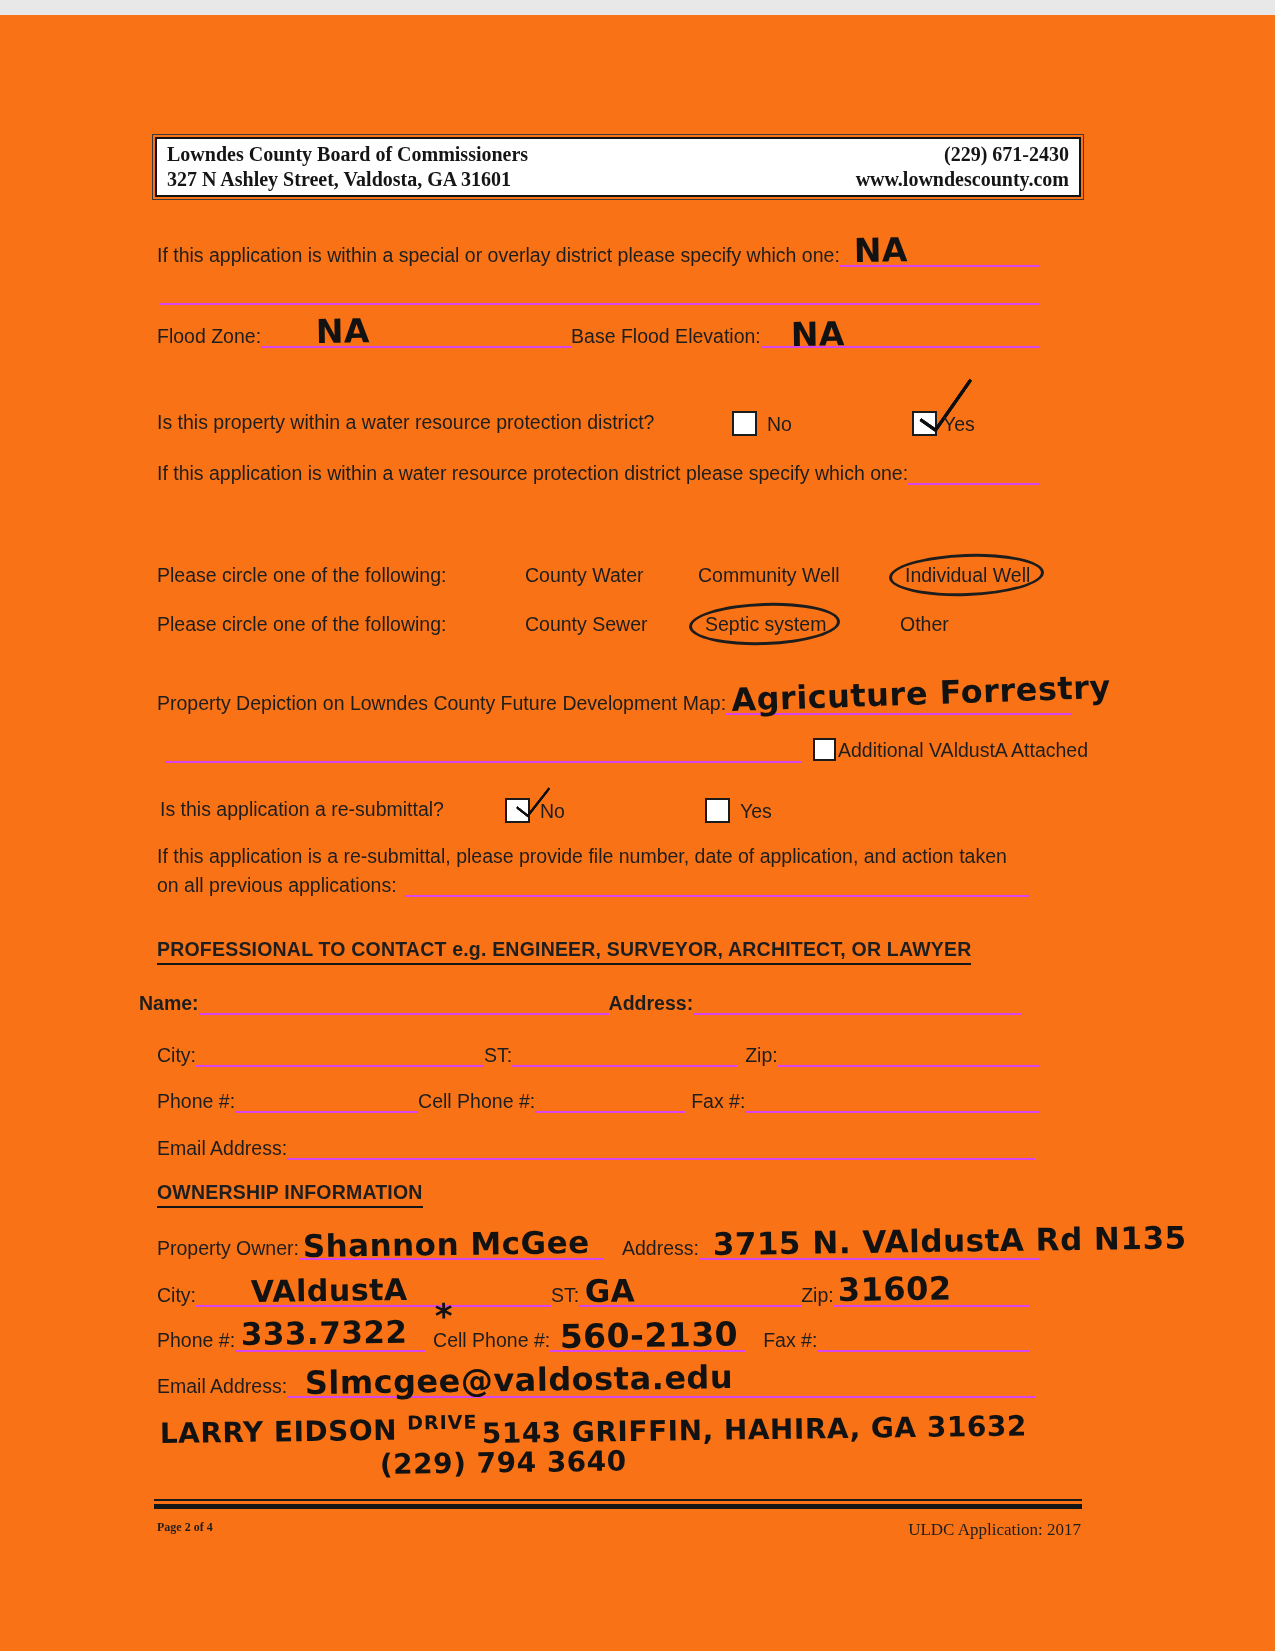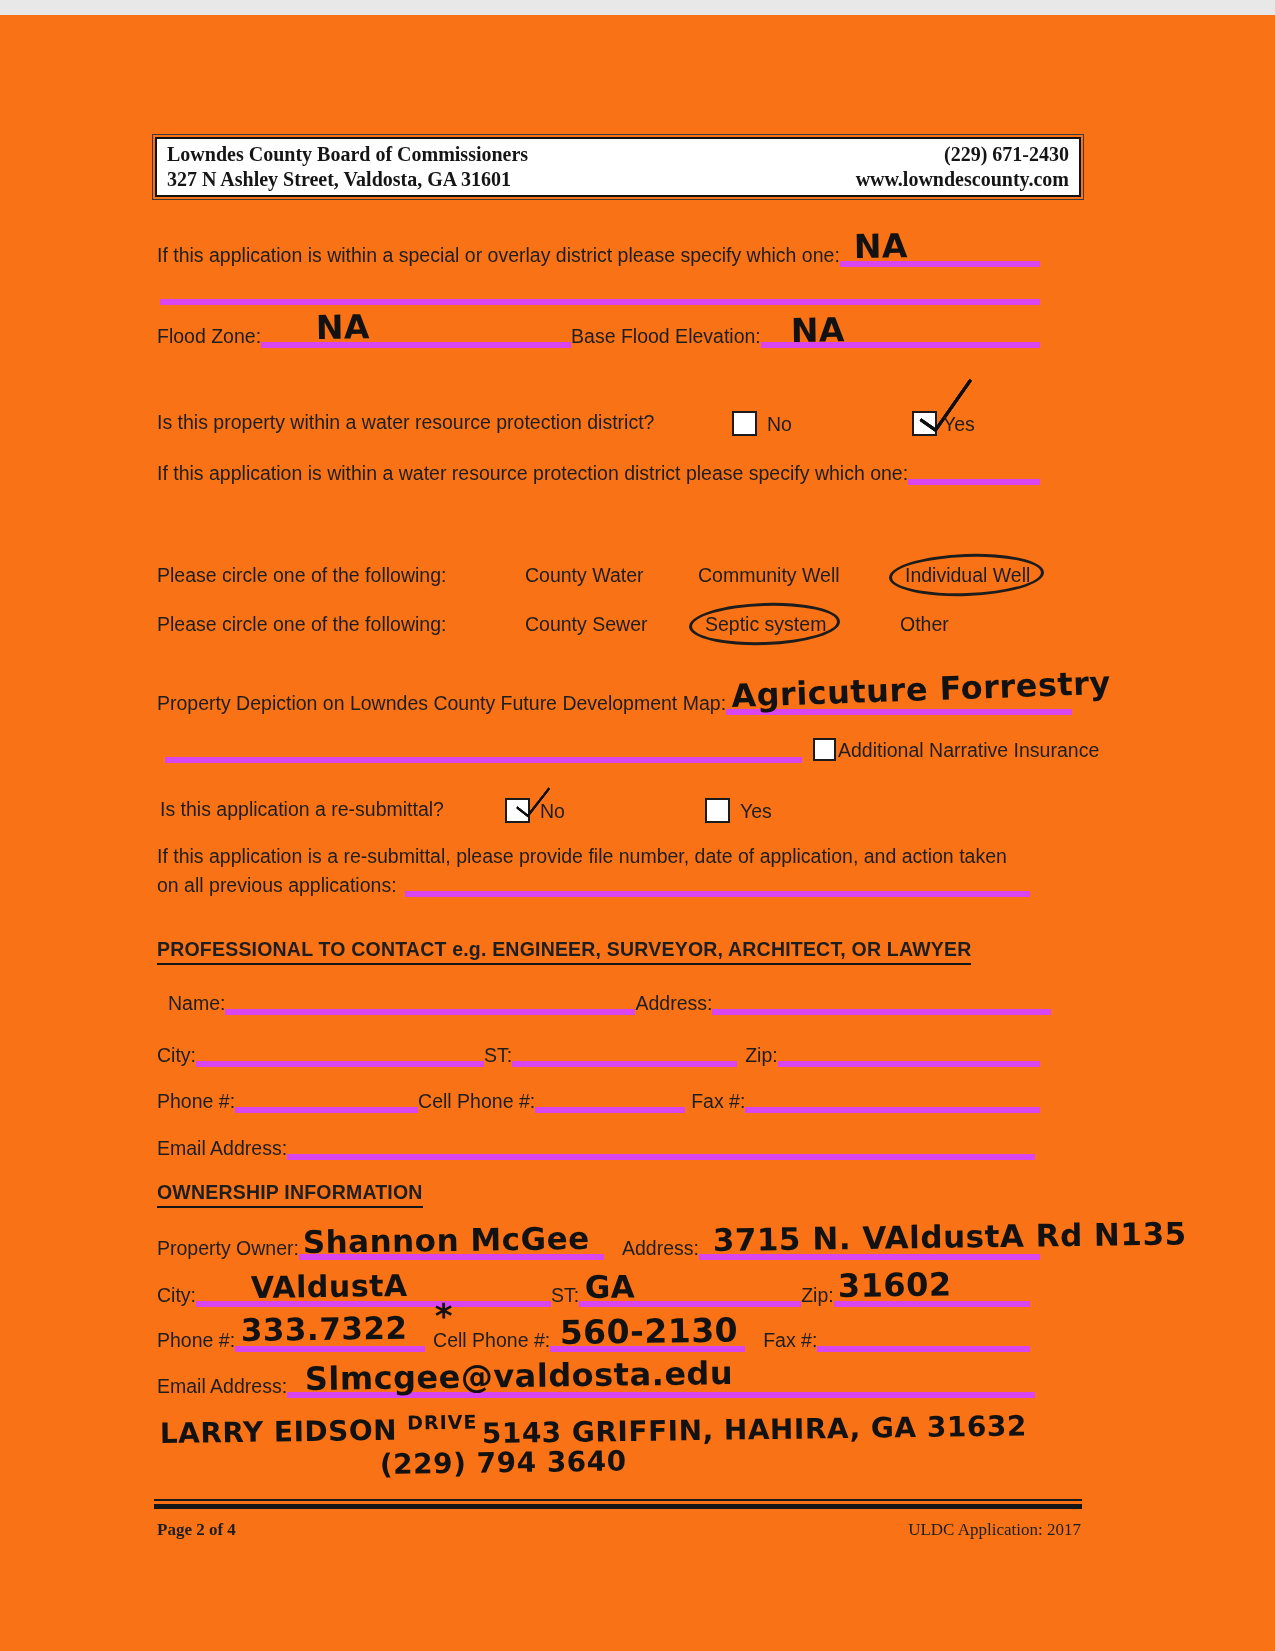--- a/index.html
+++ b/index.html
@@ -1,20 +1,20 @@
 <!DOCTYPE html>
 <html><head>
 <meta charset="utf-8">
 <style>
   html,body{margin:0;padding:0;background:#e8e8e8;}
   .page{position:relative;width:1275px;height:1651px;background:#f97316;margin:15px auto;
         font-family:"Liberation Sans",sans-serif;color:#1e1e1e;overflow:hidden;}
   .r{position:absolute;display:flex;align-items:flex-end;}
   .lbl{white-space:nowrap;font-size:19.5px;line-height:24px;}
-  .slot{border-bottom:6px solid #d946ef;position:relative;height:26px;box-sizing:border-box;}
+  .slot{border-bottom:2px solid #d946ef;position:relative;height:26px;box-sizing:border-box;}
   .slot.f{flex:1 1 auto;}
   .hw{font-family:"DejaVu Sans",sans-serif;font-weight:600;color:#121212;display:inline-block;
       transform:rotate(-0.8deg);transform-origin:left bottom;letter-spacing:.5px;white-space:nowrap;}
   .slot .hw{position:absolute;bottom:-5px;left:10px;font-size:29px;}
   .cb{position:relative;width:21px;height:21px;border:2.5px solid #1b1b1b;display:inline-block;
       background:#fff;box-sizing:content-box;}
   .cb.checked::after{content:'';position:absolute;left:5px;bottom:3px;width:13px;height:34px;
       border-right:3.5px solid #0e0e0e;border-bottom:3.5px solid #0e0e0e;transform:rotate(38deg);
       transform-origin:bottom right;border-radius:2px;}
   .cb.cb-big.checked::after{width:17px;height:60px;border-right-width:4px;border-bottom-width:4px;
@@ -107,40 +107,40 @@
   <div class="r" style="left:157px;top:662px;width:915px;height:38px;">
     <span class="lbl">Property Depiction on Lowndes County Future Development Map:</span>
     <span class="slot f">
       <span class="hw" style="font-size:32px;left:6px;bottom:-6px;transform:rotate(-2deg);">Agricuture Forrestry</span>
     </span>
   </div>
 
   <div class="r" style="left:157px;top:720px;width:926px;height:28px;">
     <span class="slot" style="position:absolute;left:8px;bottom:0;width:637px;"></span>
     <span class="cb" style="position:absolute;left:656px;top:3px;width:19px;height:19px;"></span>
-    <span class="opt" style="left:681px;top:4px;">Additional Narrative Insurance</span>
+    <span class="opt" style="left:681px;top:4px;">Additional VAldustA Attached</span>
   </div>
 
   <div class="r" style="left:160px;top:783px;width:923px;height:28px;">
     <span class="opt">Is this application a re-submittal?</span>
     <span class="cb checked" style="position:absolute;left:345px;top:0;"></span>
     <span class="opt" style="left:380px;top:2px;">No</span>
     <span class="cb" style="position:absolute;left:545px;top:0;"></span>
     <span class="opt" style="left:580px;top:2px;">Yes</span>
   </div>
 
   <div class="plain" style="left:157px;top:830px;">If this application is a re-submittal, please provide file number, date of application, and action taken</div>
   <div class="r" style="left:157px;top:856px;width:873px;">
     <span class="lbl">on all previous applications:</span>
     <span class="slot f" style="margin-left:8px;"></span>
   </div>
 
   <div class="plain heading" style="left:157px;top:923px;">PROFESSIONAL TO CONTACT e.g. ENGINEER, SURVEYOR, ARCHITECT, OR LAWYER</div>
 
-  <div class="r" style="left:168px;top:974px;width:883px;">
+  <div class="r" style="left:139px;top:974px;width:883px;font-weight:bold;">
     <span class="lbl">Name:</span>
     <span class="slot" style="width:410px;"></span>
     <span class="lbl">Address:</span>
     <span class="slot f"></span>
   </div>
 
   <div class="r" style="left:157px;top:1026px;width:883px;">
     <span class="lbl">City:</span>
     <span class="slot" style="width:288px;"></span>
     <span class="lbl">ST:</span>
@@ -222,17 +222,17 @@
     <div class="hw note-line">5143 GRIFFIN, HAHIRA, GA 31632</div>
     <div class="hw note-line" style="margin-left:220px;">(229) 794 3640</div>
   </div>
 
   <div class="rule">
     <div class="thin"></div>
     <div class="thick"></div>
   </div>
 
   <div class="r serif" style="left:157px;top:1505px;width:924px;justify-content:space-between;align-items:flex-start;">
-    <span style="font-size:17px;font-weight:bold;">Page 2 of 4</span>
+    <span style="font-size:12px;font-weight:bold;">Page 2 of 4</span>
     <span style="font-size:17px;">ULDC Application: 2017</span>
   </div>
 
 </div>
 
 </body></html>

